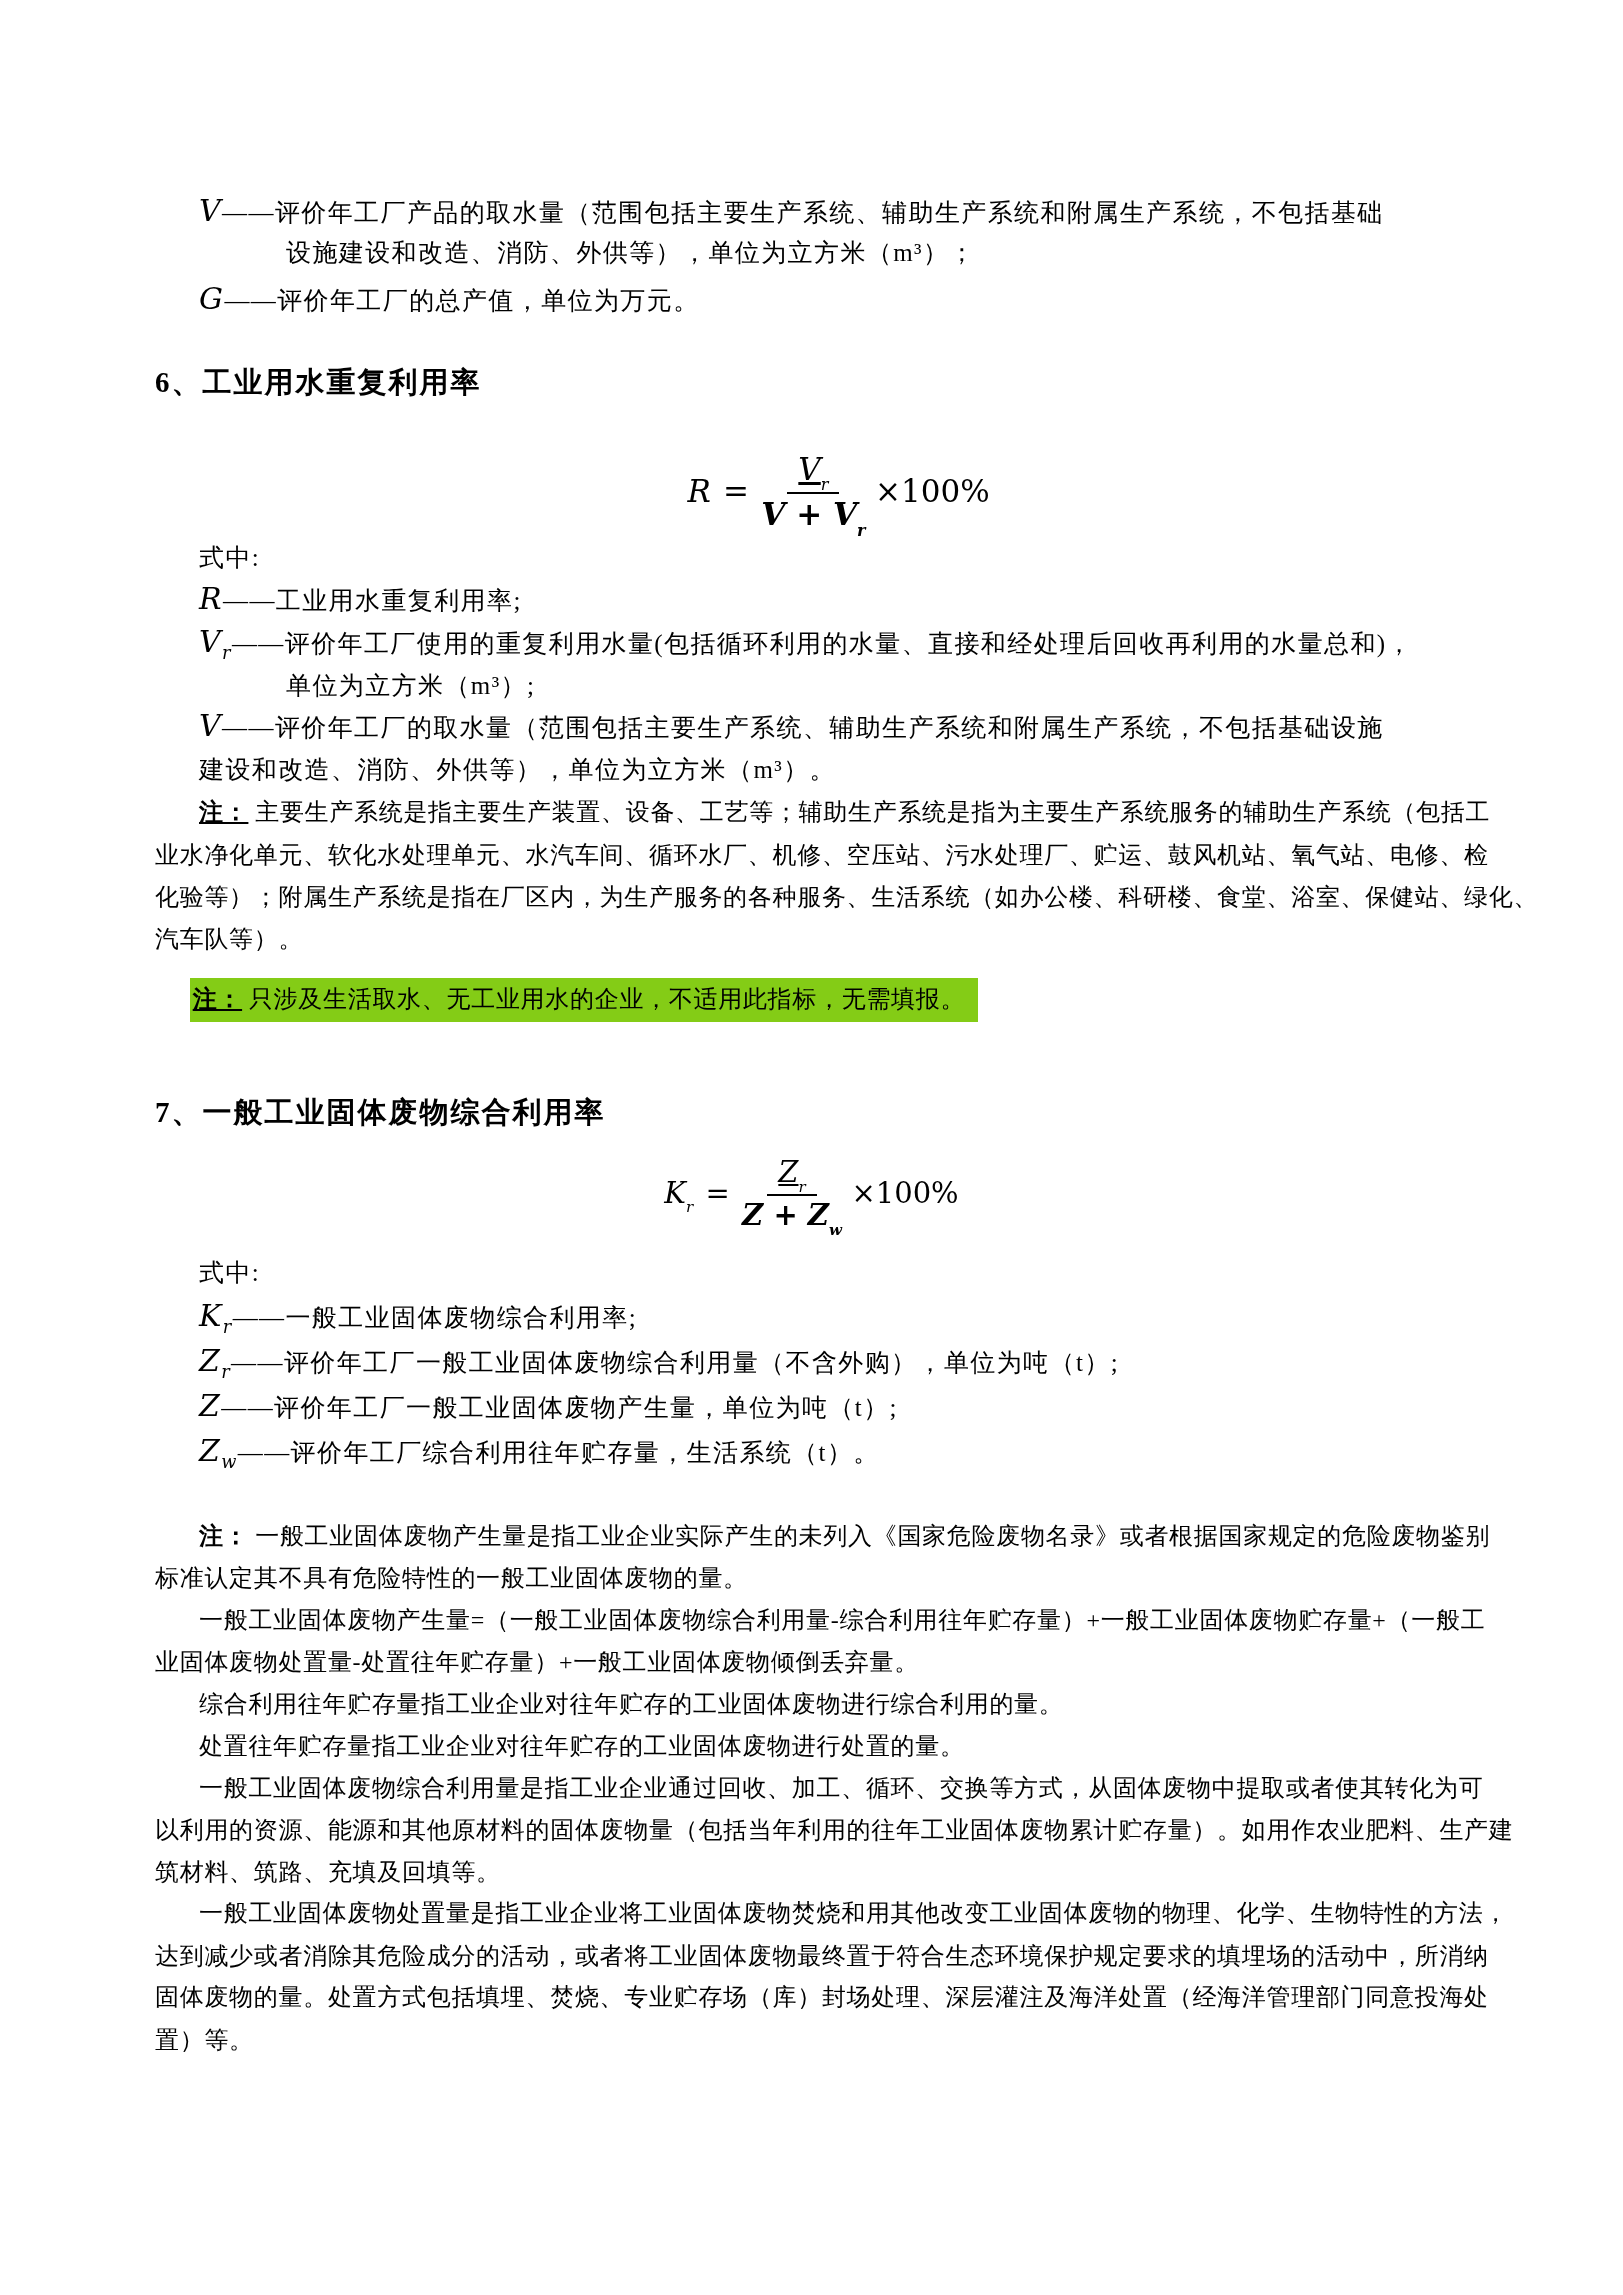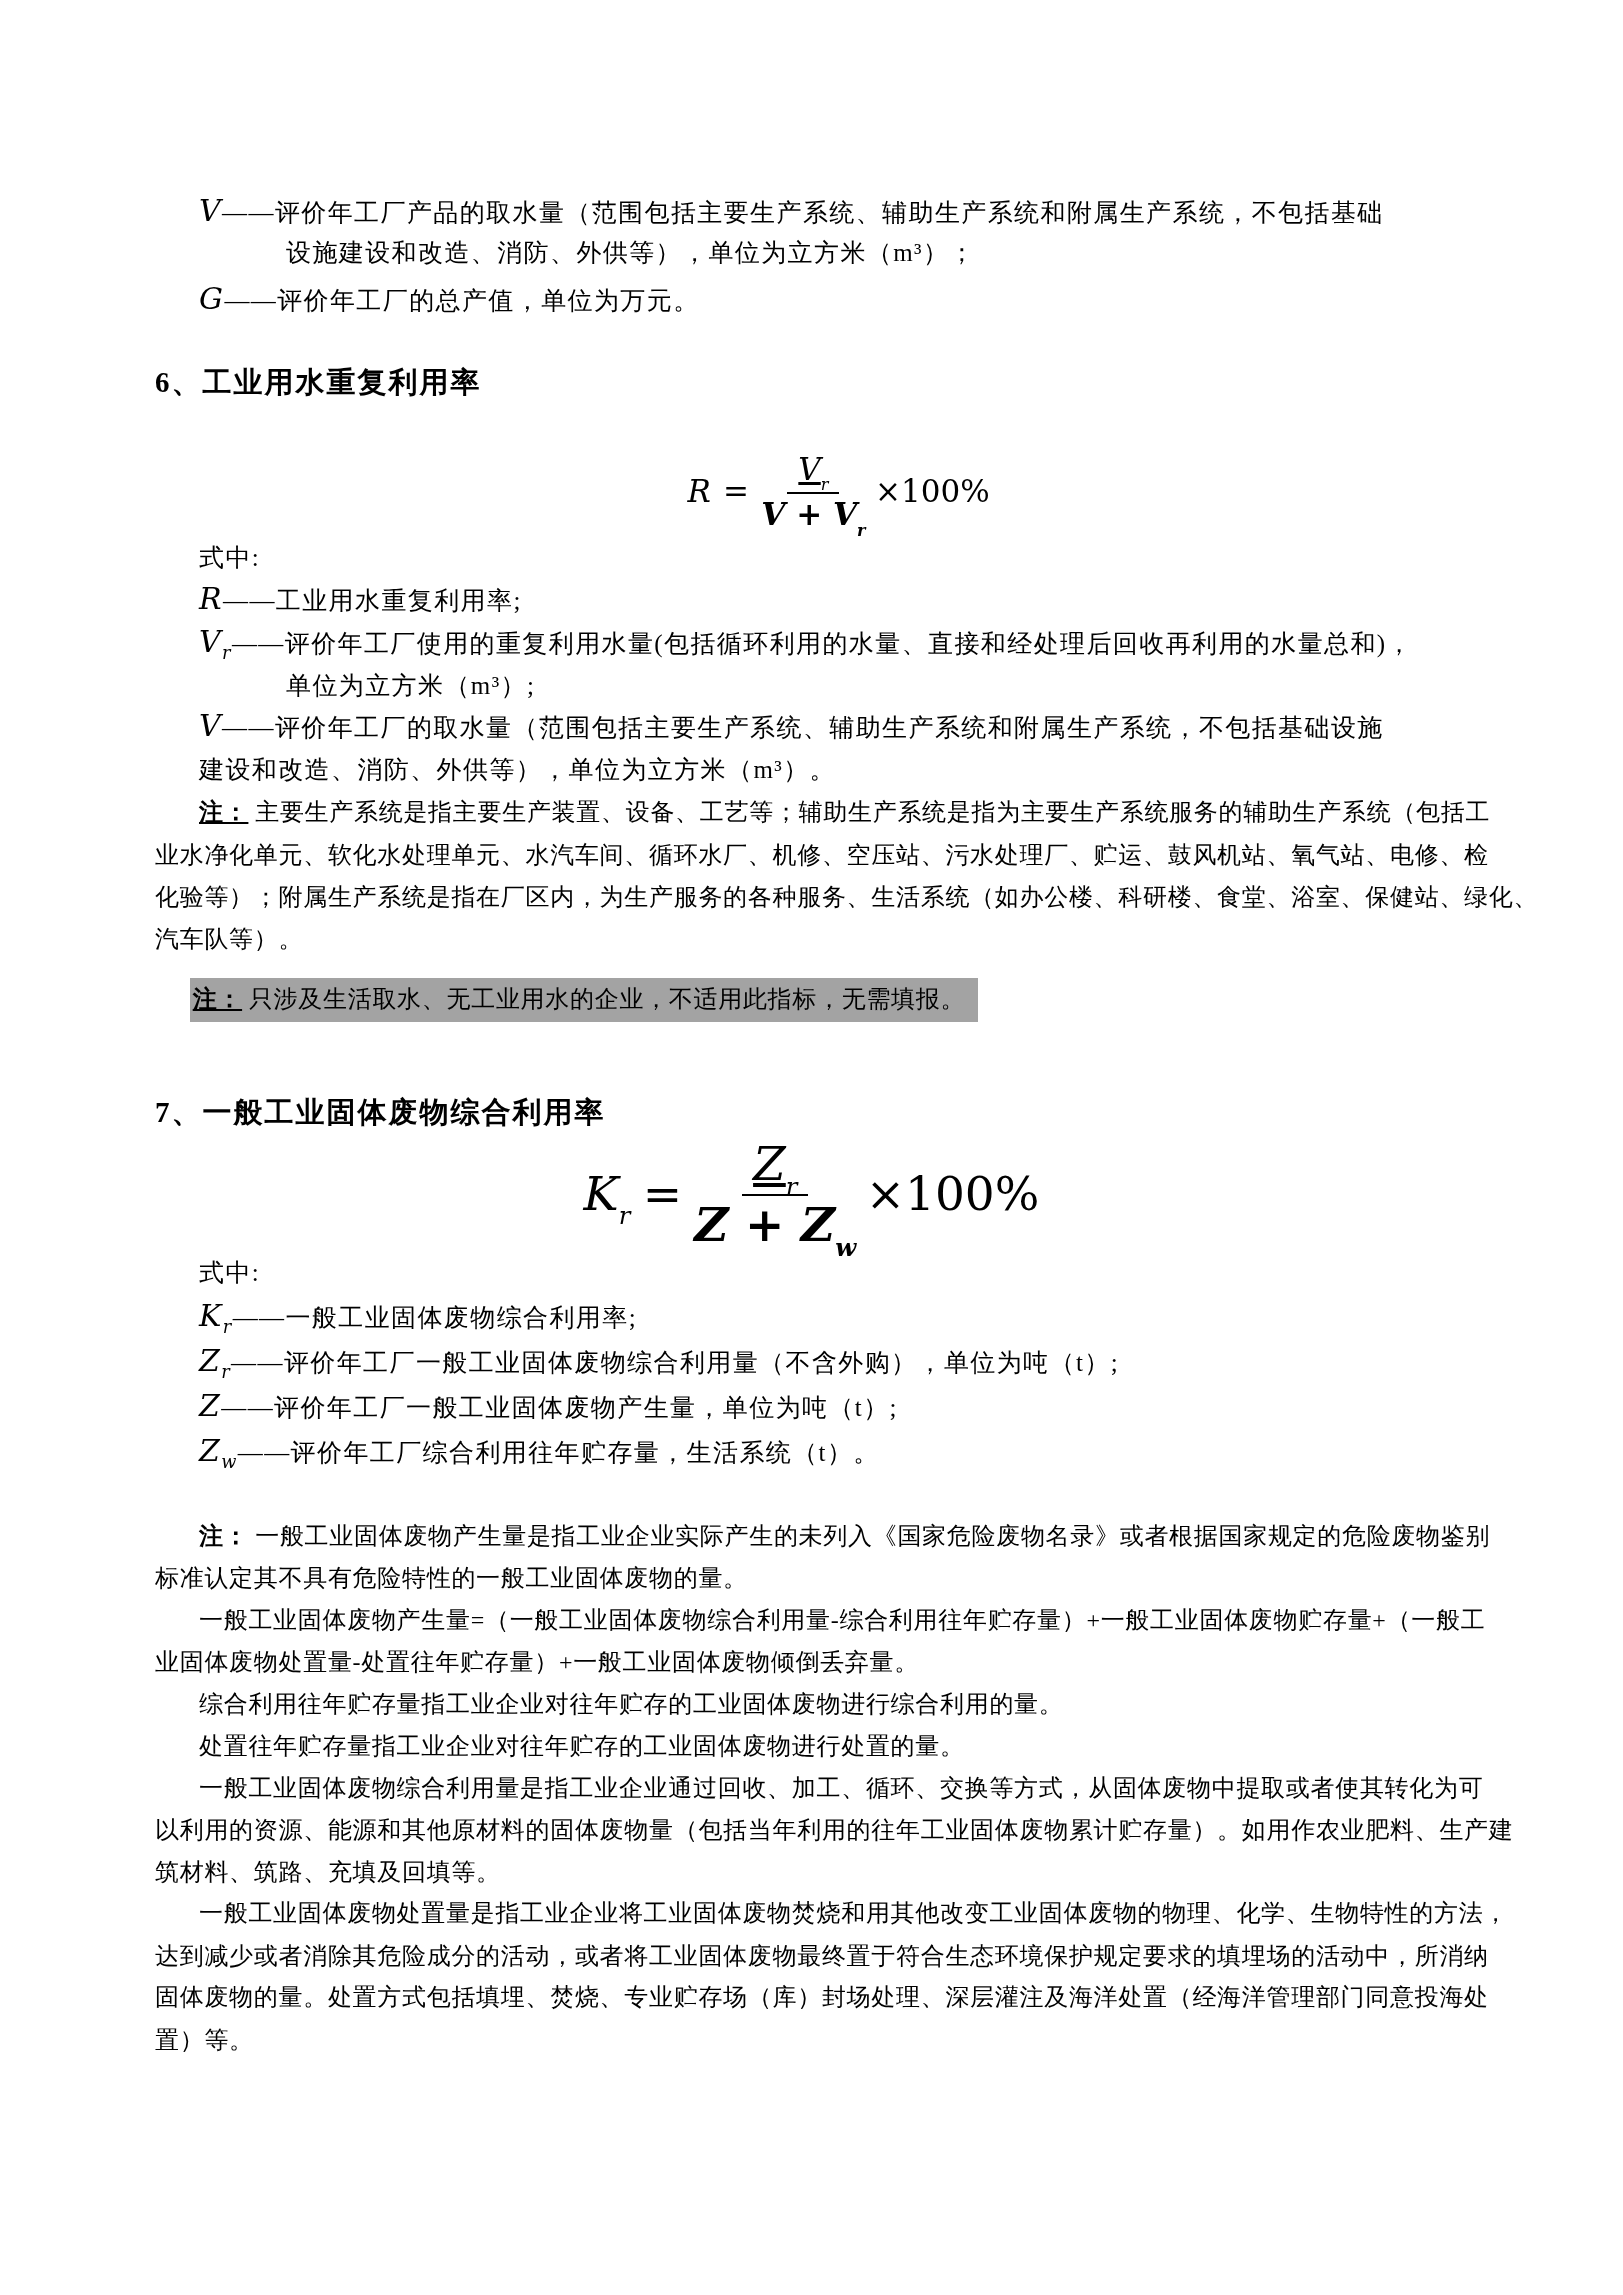--- a/index.html
+++ b/index.html
@@ -46,21 +46,21 @@
     line-height:0;
   }
   .note-prefix{
     font-weight:bold;
     font-family:"DejaVu Sans","Liberation Sans",sans-serif;
     font-size:24px;
     margin-right:6.8px;
   }
   .u{text-decoration:underline;}
   .hl{
-    background:#a3a3a3;
+    background:#84cc16;
     padding:8.2px 12.3px 9.5px 2.7px;
   }
   
   .formula{
     position:absolute;
     left:0;
     width:100%;
     display:flex;
     justify-content:center;
     align-items:center;
@@ -68,21 +68,21 @@
     line-height:1;
   }
   .formula .fvar{font-style:italic;}
   .formula sub{font-size:0.52em;font-style:italic;line-height:0;position:relative;top:0.18em;}
   .f-eq{margin:0 12.3px;}
   .frac{display:inline-flex;flex-direction:column;align-items:center;}
   .frac .num{border-bottom:2px solid #000;padding:2.7px 11px 6.8px;text-decoration:underline;}
   .frac .den{padding-top:5.5px;font-weight:bold;}
   .f-tail{margin-left:9.5px;}
   #formula-r{font-size:31px;top:440px;height:102px;transform:translateX(27px);}
-  #formula-k{font-size:47px;top:1137px;height:112px;}
+  #formula-k{font-size:29px;top:1137px;height:112px;}
 </style>
 </head>
 <body>
 
 <div class="page">
 
   <div class="line x-indent" style="top:200px">
     <span class="dvar">V</span><span>——评价年工厂产品的取水量（范围包括主要生产系统、辅助生产系统和附属生产系统，不包括基础</span>
   </div>
   <div class="line x-deep" style="top:240px">

